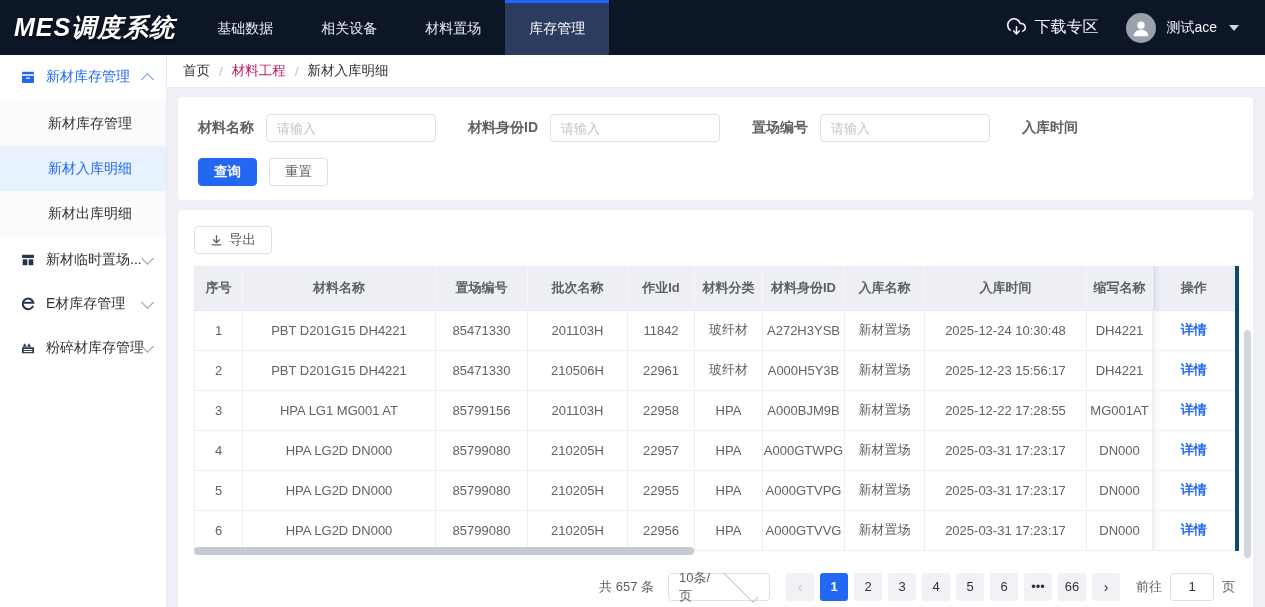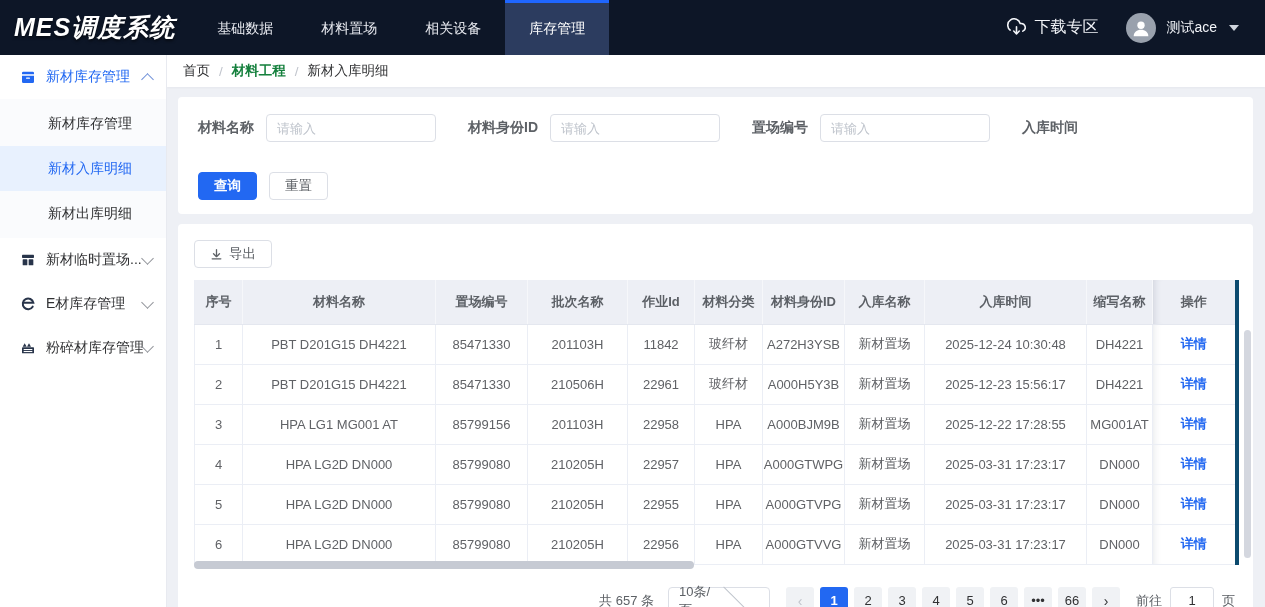--- a/index.html
+++ b/index.html
@@ -31,36 +31,36 @@
   .sb-chevron { width:9px; height:9px; border-right:1.6px solid #909399; border-bottom:1.6px solid #909399; transform:rotate(45deg); margin-top:-4px; }
   .sb-chevron.up { transform:rotate(-135deg); margin-top:4px; border-color:#6e8fd8; }
   .sb-sub { background:#fafbfd; padding:2px 0; }
   .sb-item { display:flex; align-items:center; height:45px; padding-left:48px; font-size:14px; color:#303133; cursor:pointer; }
   .sb-item.active { background:#e8f1fe; color:#2268f2; }
 
   
   .breadcrumb { height:32px; background:#fff; display:flex; align-items:center; padding-left:16px; font-size:13.5px; box-shadow:0 1px 2px rgba(20,30,60,.04); position:relative; z-index:2; }
   .crumb { color:#303133; }
   .crumb.link { cursor:pointer; }
-  .crumb.muted { color:#15803d;font-weight:bold; }
+  .crumb.muted { color:#be185d; }
   .crumb-sep { color:#c0c4cc; margin:0 9px; }
 
   
   .content { flex:1; padding:10px 12px 0 11px; overflow:hidden; }
   .card { background:#fff; border-radius:4px; }
 
   
   .filter-card { padding:17px 20px 14px; }
   .filter-row { display:flex; align-items:center; gap:32px; }
   .field { display:flex; align-items:center; }
   .field .f-label { font-size:14px; font-weight:700; color:#5d6166; margin-right:12px; white-space:nowrap; }
   .f-input { width:170px; height:28px; border:1px solid #dcdfe6; border-radius:4px; padding:0 10px; font-size:13px; color:#303133; font-family:inherit; }
   .f-input::placeholder { color:#bfc4cc; }
   .f-date { width:166px; height:28px; border:1px solid #dcdfe6; border-radius:4px; padding:0 8px; display:flex; align-items:center; gap:7px; color:#bfc4cc; font-size:13px; cursor:text; background:#fff; }
-  .btn-row { margin-top:30px; display:flex; gap:12px; }
+  .btn-row { margin-top:16px; display:flex; gap:12px; }
   .btn { height:28px; padding:0 15px; border-radius:4px; border:1px solid #dcdfe6; background:#fff; color:#5d6166; font-size:13.5px; font-family:inherit; cursor:pointer; display:inline-flex; align-items:center; gap:6px; }
   .btn.primary { background:#2268f2; border-color:#2268f2; color:#fff; font-weight:600; }
 
   
   .table-card { margin-top:10px; padding:16px 16px 0; height:400px; }
   .table-wrap { margin-top:12px; position:relative; }
   table { width:1042px; border-collapse:collapse; table-layout:fixed; font-size:13px; border-left:1px solid #ebeef5; border-right:4px solid #0c4a6e; }
   thead th { background:#edeff5; color:#5c6066; font-weight:700; height:44px; border-right:1px solid #f6f7fa; border-bottom:1px solid #e4e7ef; text-align:center; white-space:nowrap; overflow:hidden; }
   thead th:last-child { border-right:none; box-shadow:inset 8px 0 8px -8px rgba(20,30,60,.18); }
   tbody td { height:40px; color:#606266; text-align:center; border-right:1px solid #ebeef5; border-bottom:1px solid #ebeef5; white-space:nowrap; overflow:hidden; background:#fff; }
@@ -87,22 +87,22 @@
 </style>
 </head>
 <body>
 
 <div class="app">
 
   <header class="navbar">
     <div class="logo">MES调度系统</div>
     <nav class="top-menu">
         <div class="top-item">基础数据</div>
+        <div class="top-item">相关设备</div>
         <div class="top-item">材料置场</div>
-        <div class="top-item">相关设备</div>
         <div class="top-item active">库存管理</div>
       </nav>
     <div class="nav-right">
       <div class="download">
         <svg width="19" height="19" viewBox="0 0 24 24" fill="none" stroke="#f2f4f8" stroke-width="2" stroke-linecap="round" stroke-linejoin="round">
           <path d="M20 16.6A5 5 0 0 0 18 7h-1.3A8 8 0 1 0 4 15.3"></path>
           <path d="M12 11v8"></path>
             <path d="M8.5 16.5 12 20l3.5-3.5"></path>
         </svg>
         <span>下载专区</span>

